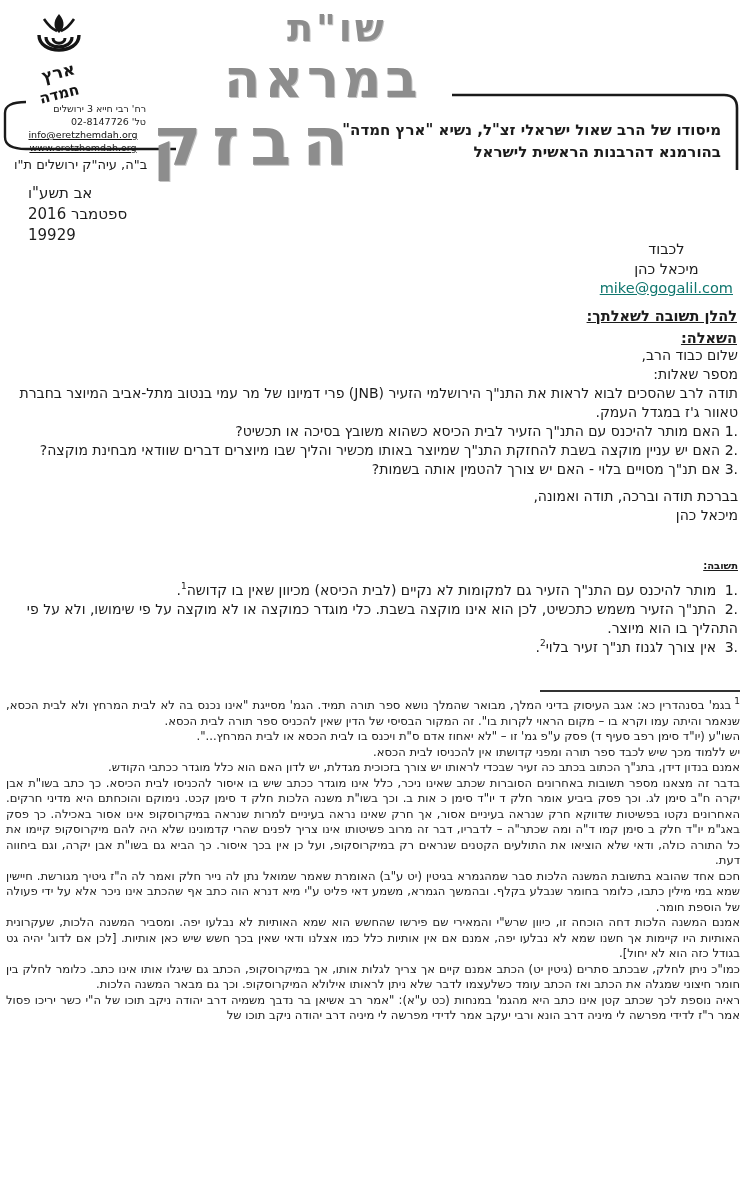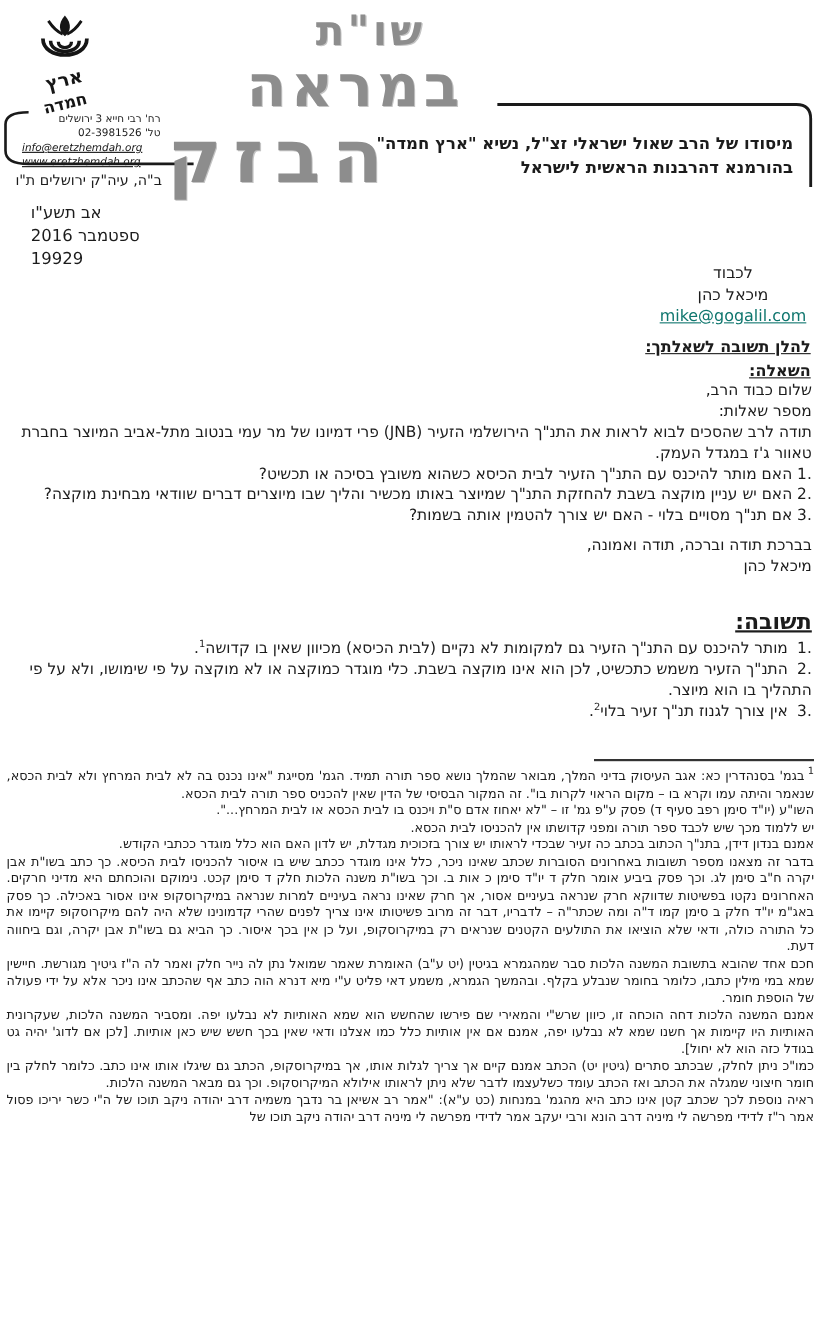--- a/index.html
+++ b/index.html
@@ -5,21 +5,21 @@
   html,body{margin:0;padding:0;}
   body{
     width:749px;height:1200px;position:relative;overflow:hidden;
     background:#ffffff;color:#1c1c1c;
     font-family:"DejaVu Sans",sans-serif;
   }
   
   .logo-svg{position:absolute;left:24px;top:12px;width:70px;height:92px;}
   .contact{position:absolute;left:20px;top:102px;width:126px;font-size:9.5px;line-height:13px;text-align:right;}
   .contact .he{direction:rtl;}
-  .contact .lnk{direction:ltr;text-decoration:underline;color:#111;display:block;text-align:left;font-style:italic;}
+  .contact .lnk{direction:ltr;text-decoration:underline;color:#111;display:block;text-align:center;}
   .bracket-svg{position:absolute;left:2px;top:100px;width:178px;height:54px;}
   .bh-line{position:absolute;left:14px;top:157px;font-size:13px;direction:rtl;}
   .title-word{position:absolute;color:#8d8d8d;font-weight:bold;
     text-shadow:1px 1px 0 #c4c4c4;white-space:nowrap;}
   .title-1{left:287px;top:6px;font-size:38px;letter-spacing:3px;}
   .title-2{left:224px;top:48px;font-size:53px;letter-spacing:4px;}
   .title-3{left:152px;top:103px;font-size:67px;letter-spacing:11px;}
   .rightline-svg{position:absolute;left:452px;top:88px;width:292px;height:84px;}
   .subtitle{position:absolute;right:28px;direction:rtl;text-align:right;font-weight:bold;font-size:15px;white-space:nowrap;}
   .subtitle-1{top:121px;}
@@ -27,21 +27,21 @@
   
   .date-block{position:absolute;left:28px;top:183px;font-size:15px;line-height:21px;direction:ltr;text-align:left;}
   .recipient{position:absolute;right:16px;top:240px;font-size:14.5px;line-height:19.5px;direction:rtl;text-align:center;}
   .recipient .email{direction:ltr;text-decoration:underline;color:#0f766e;display:block;}
   
   .intro{position:absolute;right:12px;top:305px;direction:rtl;text-align:right;font-size:14.5px;line-height:22px;}
   .intro .hd{font-weight:bold;text-decoration:underline;}
   .body-block{direction:rtl;text-align:right;font-size:14px;line-height:19px;}
   .question-block{position:absolute;top:346px;right:11px;left:8px;}
   .answer-block{position:absolute;top:556px;right:11px;left:8px;}
-  .answer-heading{font-weight:bold;text-decoration:underline;font-size:20px;margin-bottom:6px;}
+  .answer-heading{font-weight:bold;text-decoration:underline;font-size:10px;margin-bottom:6px;}
   .li{margin:0;}
   .li .num{display:inline-block;direction:ltr;}
   .ans-indent .num{margin-left:4px;}
   .closing{margin-top:8px;}
   sup{font-size:9px;vertical-align:super;line-height:0;}
   
   .footnote-sep{position:absolute;top:690px;right:9px;width:200px;border-top:2px solid #333;}
   .footnotes{position:absolute;top:698px;right:9px;left:6px;direction:rtl;
     font-size:11.6px;line-height:15.5px;text-align:justify;}
   .footnotes p{margin:0;}
@@ -58,21 +58,21 @@
     <path d="M50 7 C46 13 42 17 37 19" fill="none" stroke="#151515" stroke-width="2.6"></path>
     <path d="M15 23 C15 43 55 43 55 23" fill="none" stroke="#151515" stroke-width="3.4"></path>
     <path d="M22 25 C22 38 48 38 48 25" fill="none" stroke="#151515" stroke-width="3.2"></path>
     <path d="M29 26 C29 33 41 33 41 26" fill="none" stroke="#151515" stroke-width="3"></path>
     <text x="52" y="62" font-size="17" font-weight="bold" text-anchor="end" fill="#151515" transform="rotate(-14 52 62)">ארץ</text>
     <text x="56" y="82" font-size="15" font-weight="bold" text-anchor="end" fill="#151515" transform="rotate(-14 56 82)">חמדה</text>
   </svg>
 
   <div class="contact">
     <div class="he">רח' רבי חייא 3 ירושלים</div>
-    <div class="he">טל' 02-3981526</div>
+    <div class="he">טל' 02-8147726</div>
     <a class="lnk">info@eretzhemdah.org</a>
     <a class="lnk">www.eretzhemdah.org</a>
   </div>
 
   <svg class="bracket-svg" viewBox="0 0 178 54">
     <path d="M24 2 Q3 2 3 13 L3 37 Q3 49 24 49 L174 49" fill="none" stroke="#1a1a1a" stroke-width="2.4"></path>
   </svg>
 
   <div class="bh-line">ב"ה, עיה"ק ירושלים ת"ו</div>
 

